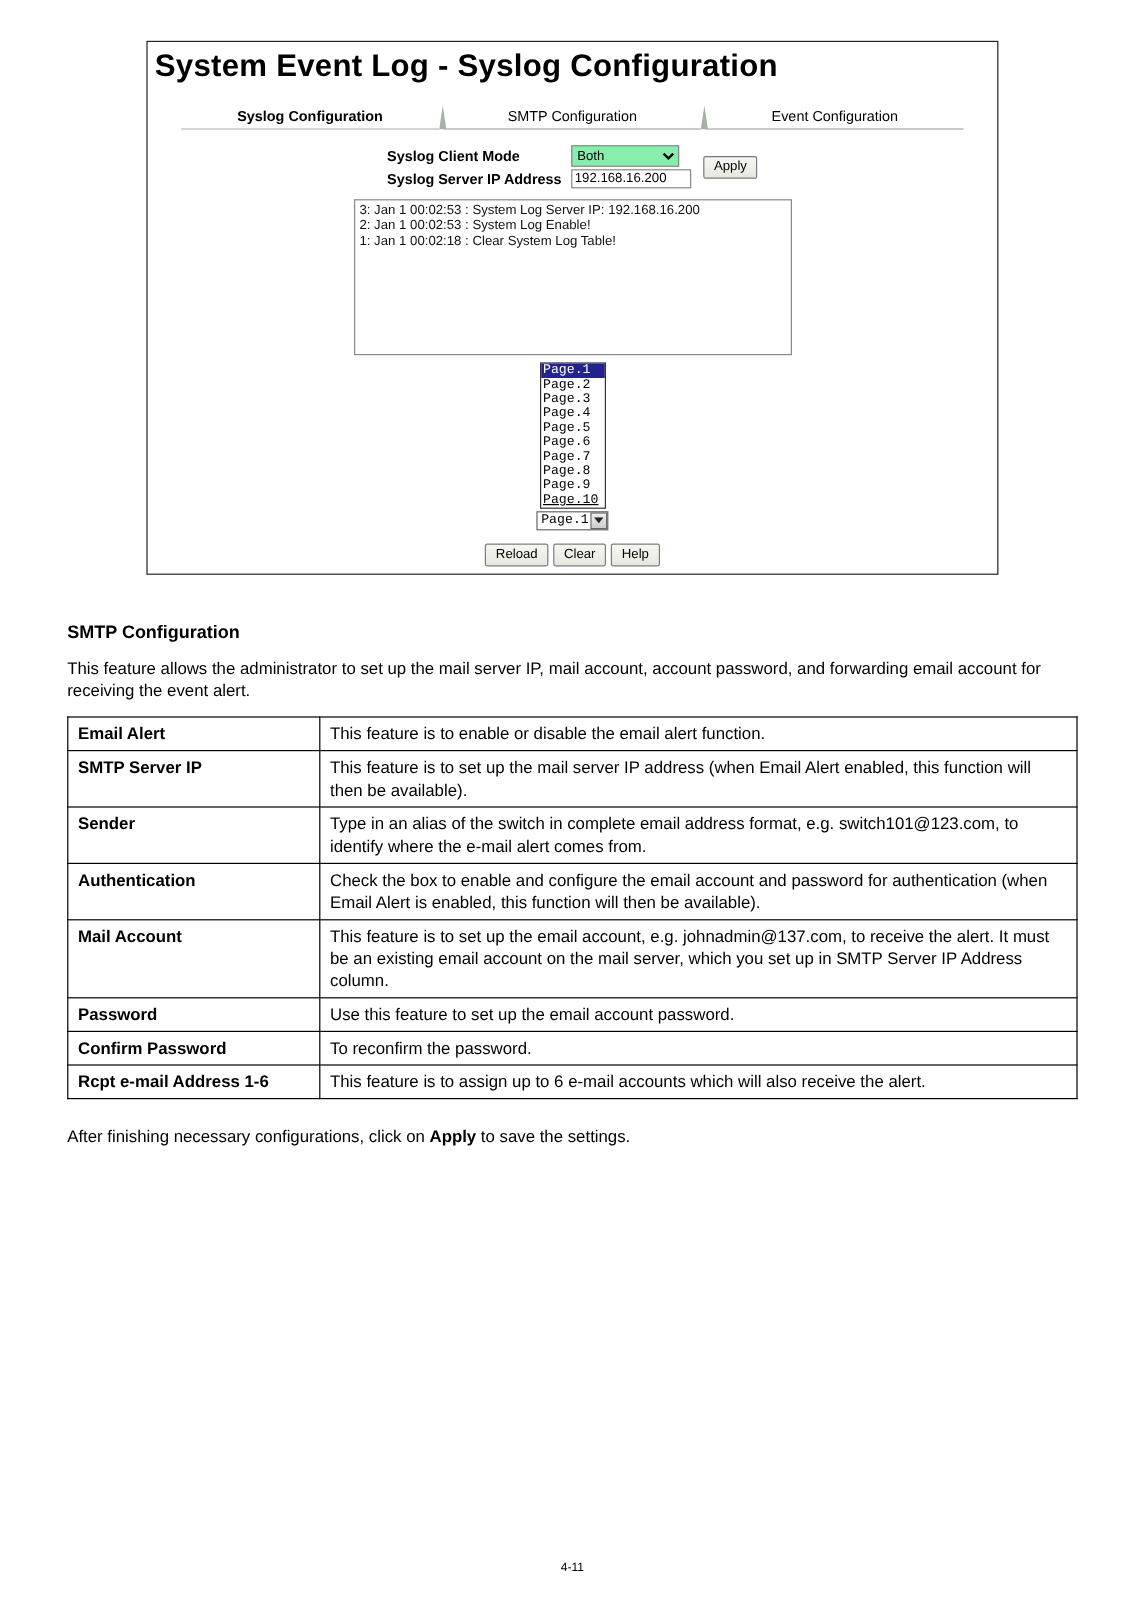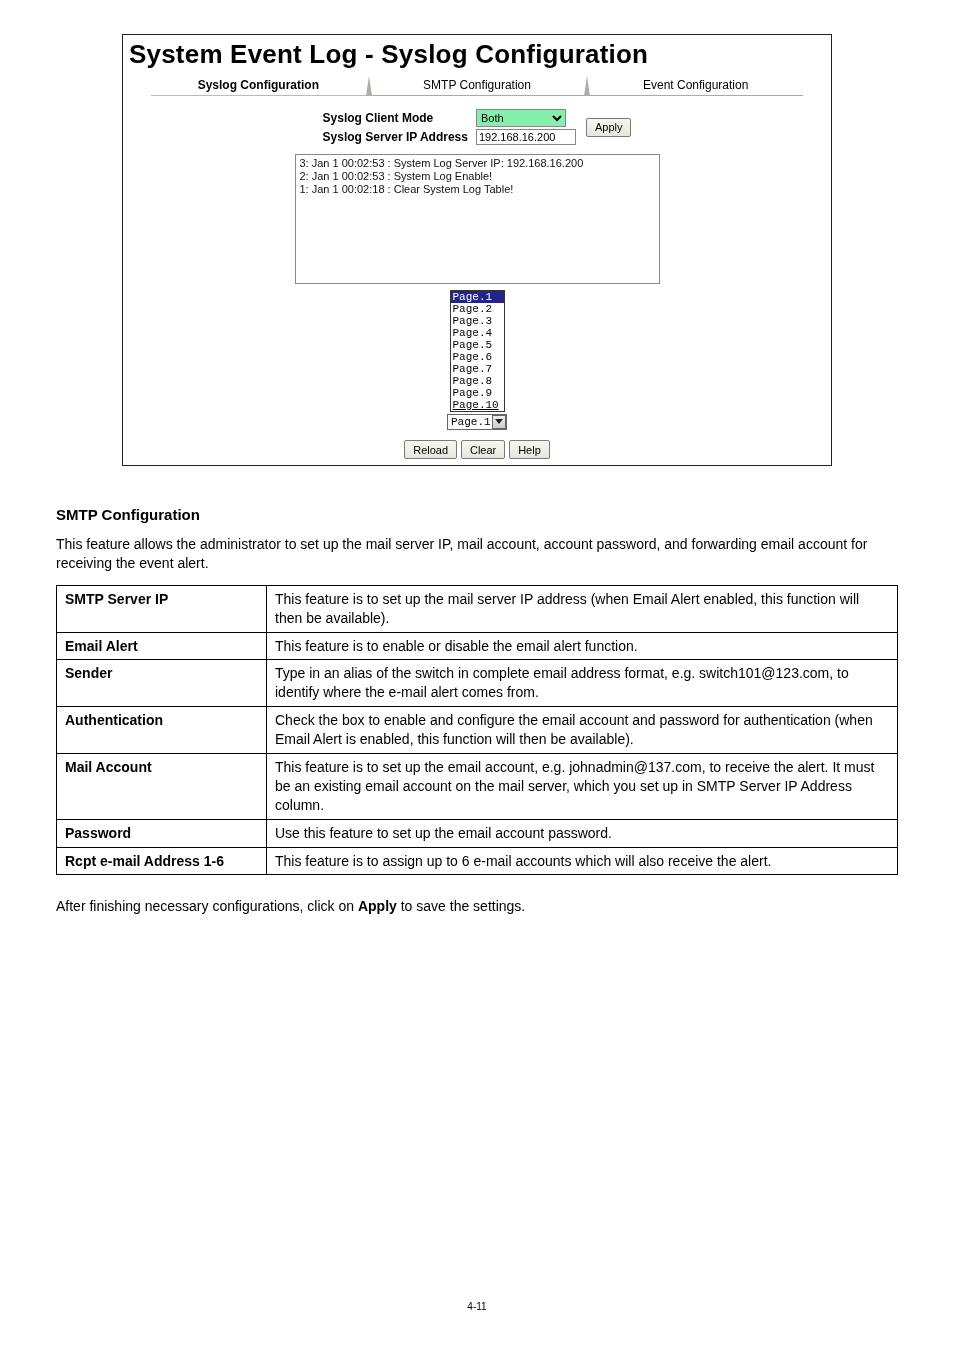--- a/index.html
+++ b/index.html
@@ -34,21 +34,21 @@
   .shot-title {
     font-weight: bold;
     font-size: 26px;
     font-family: Arial, sans-serif;
     color: #000;
     padding: 4px 6px 2px 6px;
     letter-spacing: 0.2px;
   }
   .tabs-row {
     display: flex;
-    margin-top: 2px;
+    margin-top: 14px;
     padding: 0 28px;
   }
   .tab {
     position: relative;
     height: 22px;
     line-height: 22px;
     font-size: 12px;
     color: #000;
     flex: 1;
     text-align: center;
@@ -276,42 +276,46 @@
       <button class="btn-classic">Help</button>
     </div>
   </div>
 
   <div class="section-heading">SMTP Configuration</div>
   <p class="body-para">This feature allows the administrator to set up the mail server IP, mail account, account password, and forwarding email account for receiving the event alert.</p>
 
   <table class="feature-table">
     <tbody>
         <tr>
+      <td class="label-col">Email Alert</td>
+      <td>This feature is to enable or disable the email alert function.</td>
+    </tr>
+    <tr>
       <td class="label-col">SMTP Server IP</td>
       <td>This feature is to set up the mail server IP address (when Email Alert enabled, this function will then be available).</td>
     </tr>
     <tr>
-      <td class="label-col">Email Alert</td>
-      <td>This feature is to enable or disable the email alert function.</td>
-    </tr>
-    <tr>
       <td class="label-col">Sender</td>
       <td>Type in an alias of the switch in complete email address format, e.g. switch101@123.com, to identify where the e-mail alert comes from.</td>
     </tr>
     <tr>
       <td class="label-col">Authentication</td>
       <td>Check the box to enable and configure the email account and password for authentication (when Email Alert is enabled, this function will then be available).</td>
     </tr>
     <tr>
       <td class="label-col">Mail Account</td>
       <td>This feature is to set up the email account, e.g. johnadmin@137.com, to receive the alert. It must be an existing email account on the mail server, which you set up in SMTP Server IP Address column.</td>
     </tr>
     <tr>
       <td class="label-col">Password</td>
       <td>Use this feature to set up the email account password.</td>
+    </tr>
+    <tr>
+      <td class="label-col">Confirm Password</td>
+      <td>To reconfirm the password.</td>
     </tr>
     <tr>
       <td class="label-col">Rcpt e-mail Address 1-6</td>
       <td>This feature is to assign up to 6 e-mail accounts which will also receive the alert.</td>
     </tr>
   </tbody>
     </table>
 
   <p class="body-para apply-sentence">
     <span>After finishing necessary configurations, click on </span><b>Apply</b><span> to save the settings.</span>

